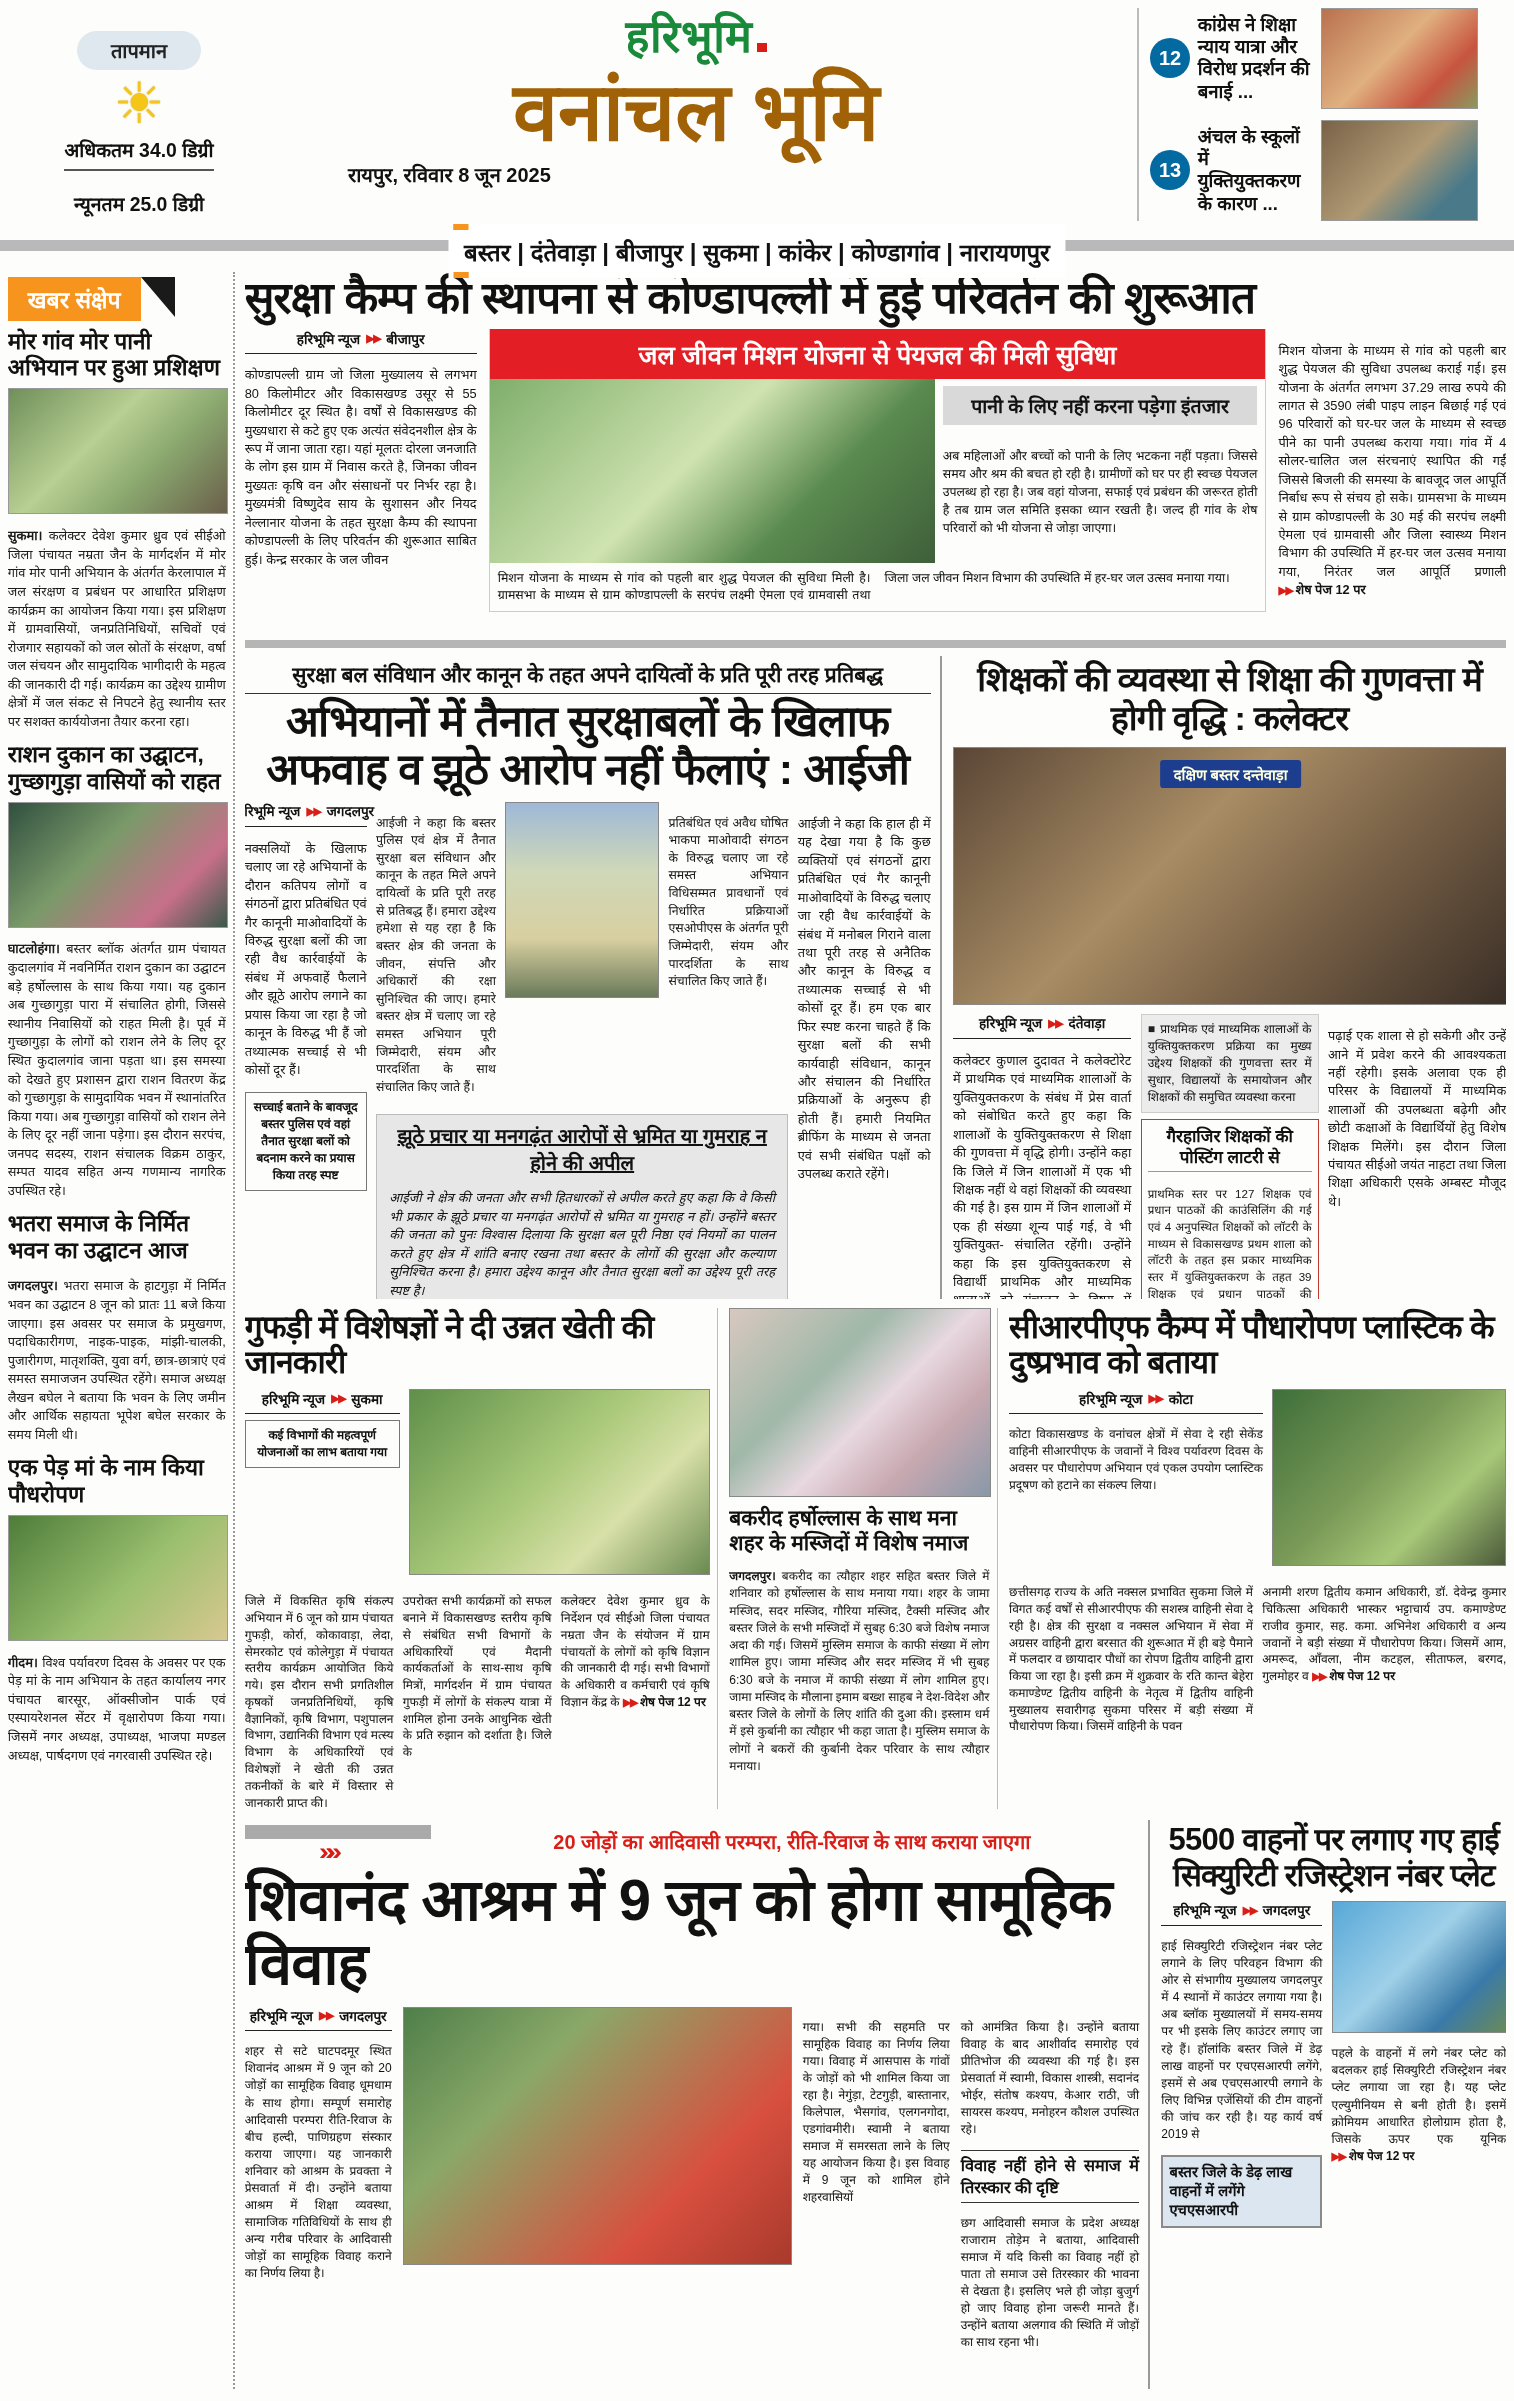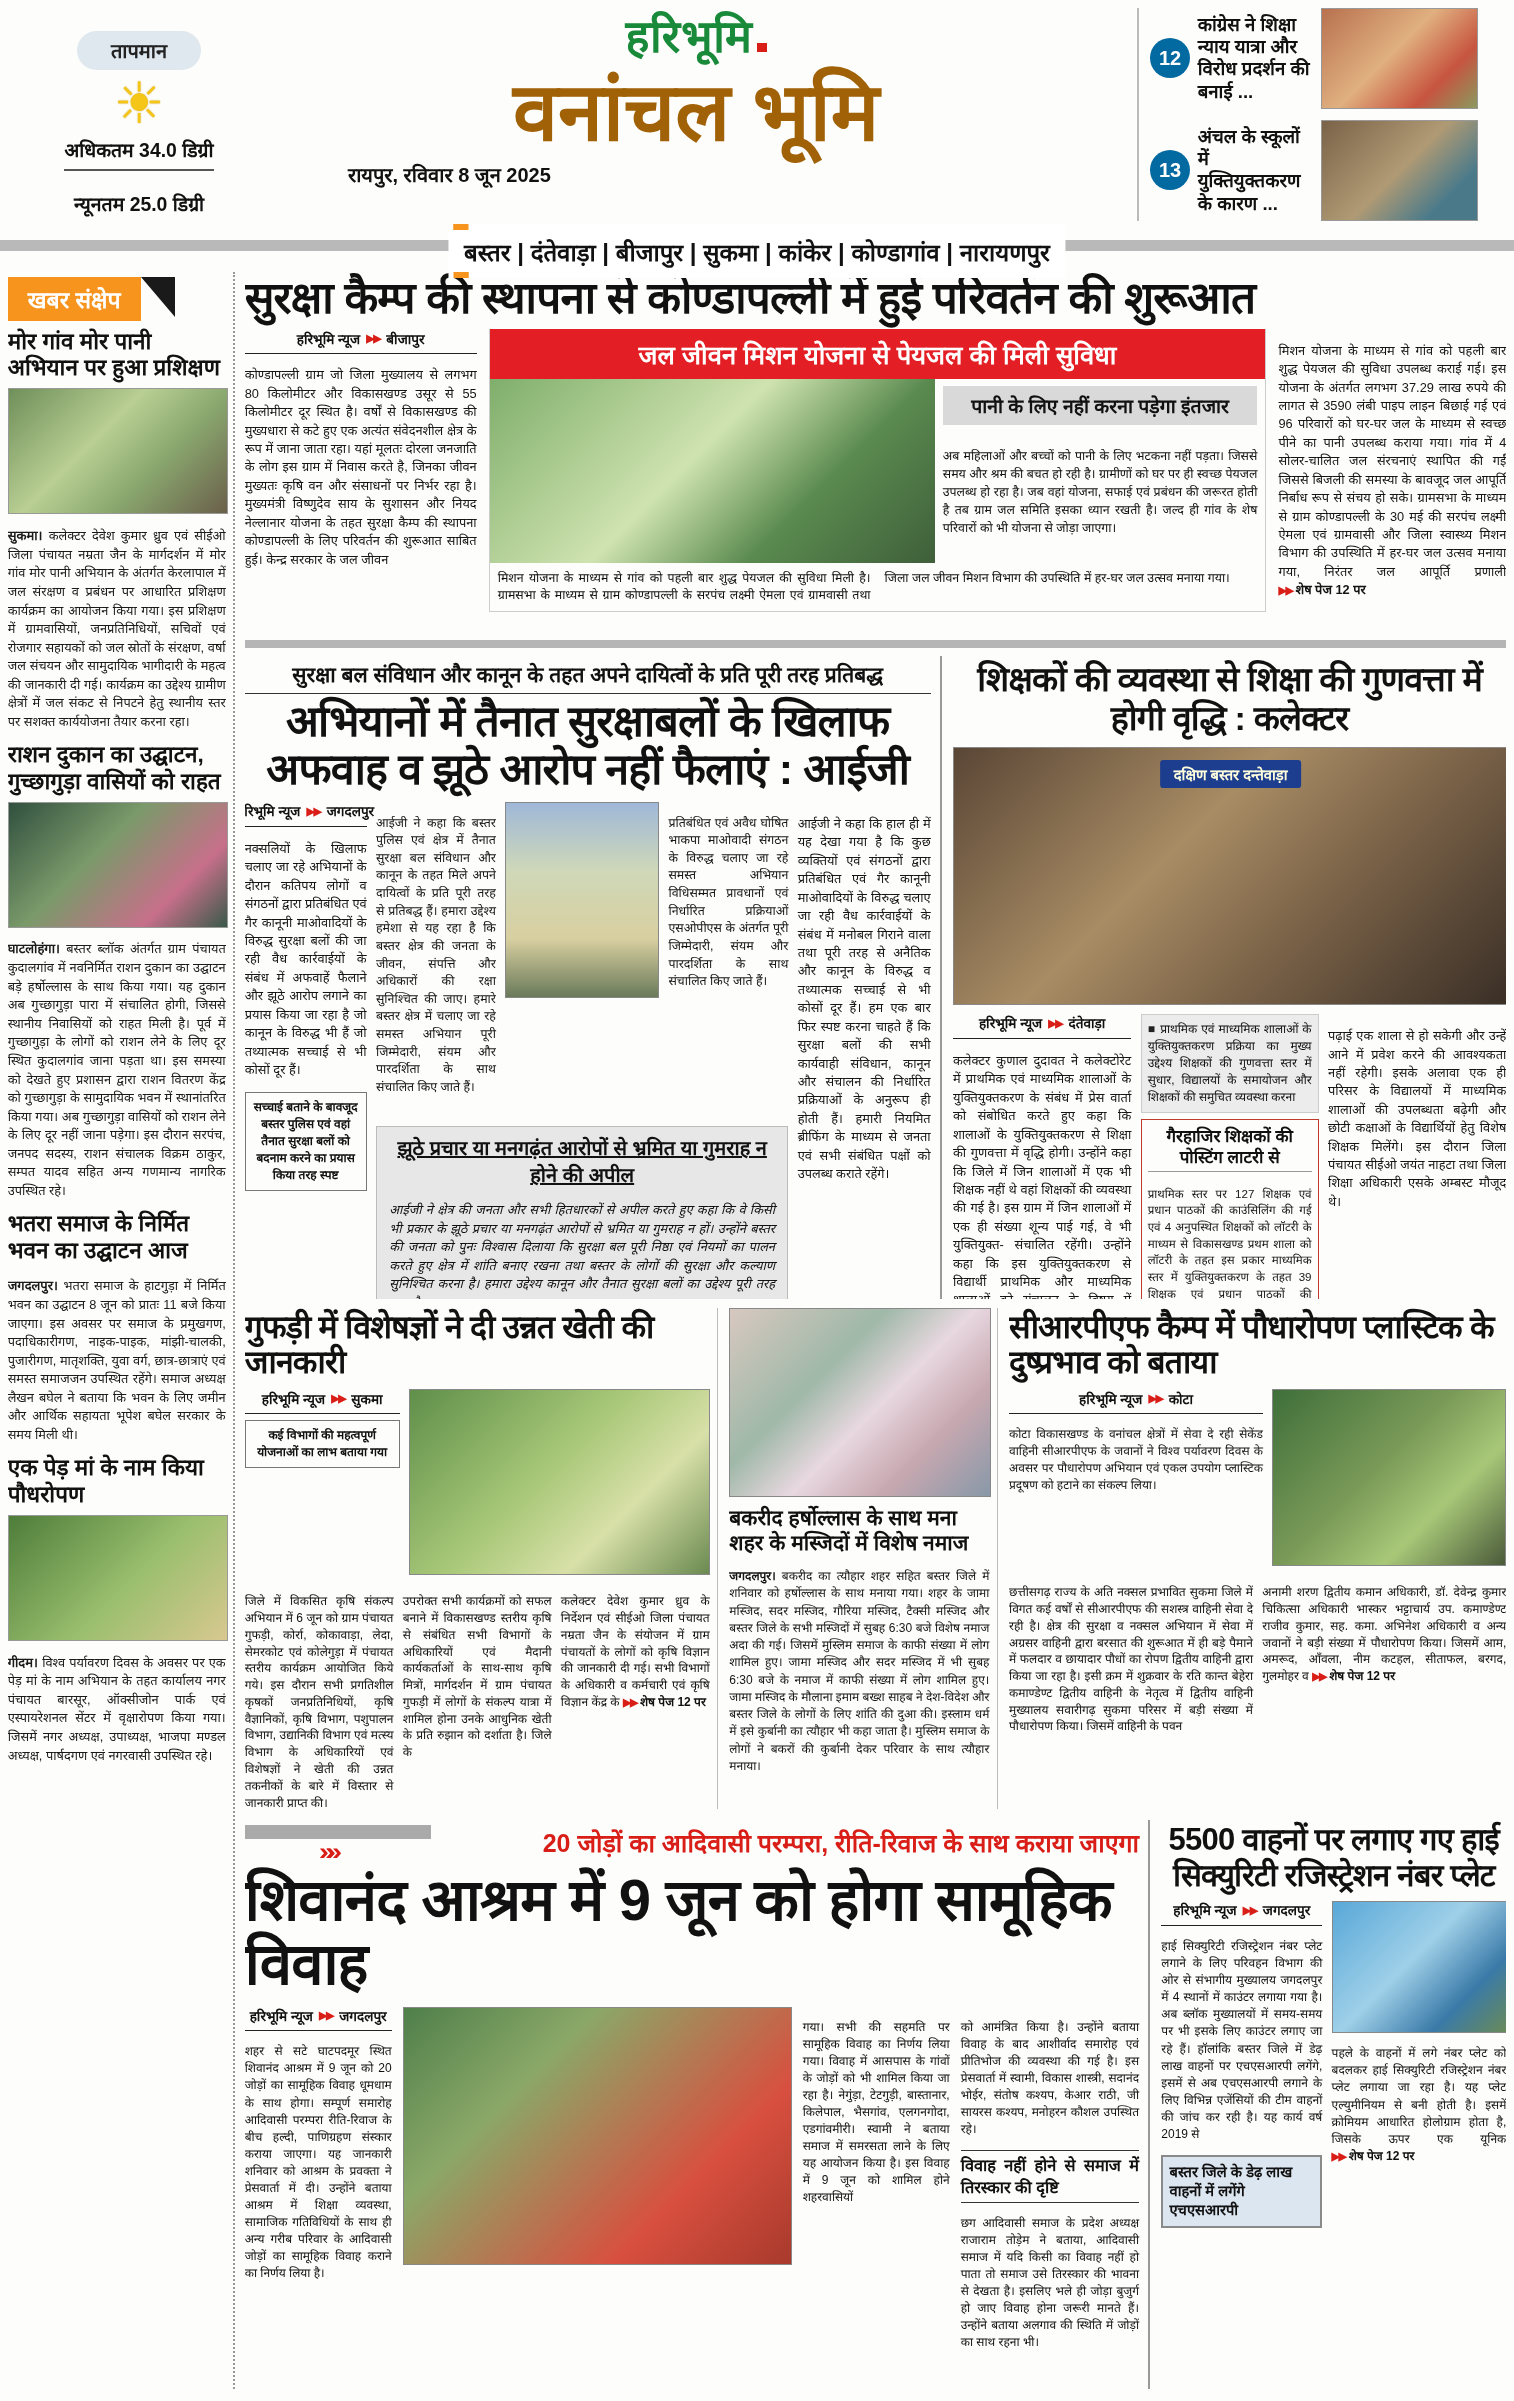--- a/index.html
+++ b/index.html
@@ -80,21 +80,21 @@
                 padding:4.6px 0;margin-bottom:4.6px;}
   .h-ig{font-size:43px;font-weight:800;line-height:1.1;text-align:center;letter-spacing:-0.8px;margin:3.1px 0 9.3px;}
   .ig-grid{display:flex;gap:9.3px;}
   .igc{font-size:12.4px;line-height:1.42;text-align:justify;}
   .igc1{width:122px;min-width:122px;}
   .ig-mid{flex:1;}
   .ig-midtop{display:flex;gap:9.3px;}
   .ig-photo{width:152px;min-width:152px;height:194px;border:0.8px solid #888;
             background:linear-gradient(180deg,#9fb8d8 0%,#cfd8b8 35%,#d8cfa0 70%,#6a7a5a);}
   .ig-box{border:1.5px solid #777;padding:6.2px;font-weight:bold;font-size:12px;margin-top:7.7px;text-align:center;line-height:1.4;}
-  .ig-quote{border:0.8px solid #bbb;background:#e7e7e7;padding:7.7px 12.4px;margin-top:17px;}
+  .ig-quote{border:0.8px solid #bbb;background:#e7e7e7;padding:7.7px 12.4px;margin-top:5px;}
   .q-title{font-weight:800;font-size:20px;text-align:center;text-decoration:underline;margin-bottom:4.6px;}
   .q-body{font-size:12.8px;line-height:1.45;text-align:justify;font-style:italic;}
   .igc5{width:133px;min-width:133px;}
   
   .coll{flex:1;overflow:hidden;}
   .h-coll{font-size:34px;font-weight:800;line-height:1.14;text-align:center;letter-spacing:-0.8px;margin:4.6px 0 9.3px;}
   .coll-photo{position:relative;width:100%;height:256px;border:0.8px solid #888;
               background:linear-gradient(135deg,#5a4636,#a88c64 40%,#7a6248 65%,#3a2f26);}
   .coll-banner{position:absolute;top:12.4px;left:50%;transform:translateX(-50%);background:#1d3e8f;color:#ffd;
                font-weight:bold;font-size:14.7px;padding:3.9px 14px;border-radius:3.1px;white-space:nowrap;}
@@ -127,21 +127,21 @@
   .c-cols{display:flex;gap:9.3px;}
   .c-cols .c{flex:1;font-size:12px;line-height:1.4;text-align:justify;}
   
   .row4{display:flex;gap:11px;height:573px;margin-top:11px;overflow:hidden;}
   .wed{flex:1;border-right:2.3px solid #999;padding-right:9.3px;overflow:hidden;}
   .w-striprow{display:flex;align-items:center;gap:14px;margin-bottom:3.1px;}
   .w-motif{position:relative;width:186px;height:43px;}
   .w-motif .bar{position:absolute;left:0;top:4.6px;width:186px;height:14px;background:#aaa;}
   .w-motif .chev{position:absolute;left:74px;top:15.5px;color:#d91e18;font-size:31px;font-weight:800;line-height:1;
                  transform:scaleY(0.8);letter-spacing:-11px;}
-  .w-strip-text{flex:1;color:#d91e18;font-weight:800;font-size:25px;text-align:right;}
+  .w-strip-text{flex:1;color:#d91e18;font-weight:800;font-size:20px;text-align:center;}
   .h-wed{font-size:58px;font-weight:800;line-height:1.1;letter-spacing:-0.8px;margin:4.6px 0 11px;}
   .w-grid{display:flex;gap:11px;}
   .w-grid .c{font-size:12px;line-height:1.42;text-align:justify;}
   .wc1{width:147px;min-width:147px;}
   .w-photo{width:387px;min-width:387px;height:256px;border:0.8px solid #888;
            background:linear-gradient(135deg,#4f7f4a 0%,#8aa868 30%,#d84f3f 72%,#a83a2c 100%);}
   .wc3{width:147px;min-width:147px;}
   .wc4{flex:1;}
   .w-subhead{font-weight:800;font-size:16.3px;line-height:1.3;border-top:1.5px solid #333;border-bottom:1.5px solid #333;
              padding:4.6px 0;margin:6.2px 0;}

